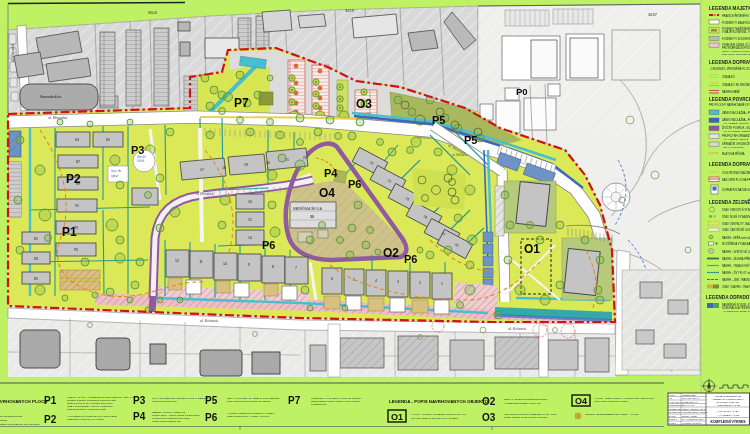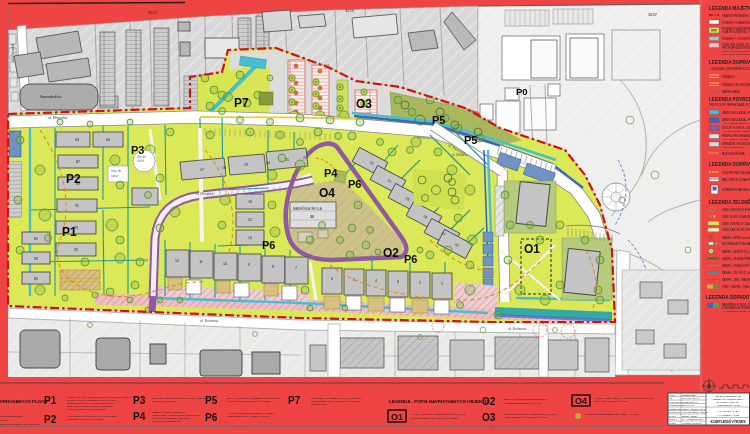--- a/index.html
+++ b/index.html
@@ -1,16 +1,16 @@
 <!DOCTYPE html>
 <html><head>
 <meta charset="utf-8">
 <style>
 html,body{margin:0;padding:0;background:#ffffff;}
-#page{position:relative;width:750px;height:434px;overflow:hidden;background:#ef4444;
+#page{position:relative;width:750px;height:434px;overflow:hidden;background:#bef264;
   font-family:"Liberation Sans", sans-serif;}
 svg{position:absolute;left:0;top:0;}
 </style>
 </head>
 <body>
 <div id="page">
 <svg width="750" height="434" viewBox="0 0 750 434">
 <defs>
   <pattern id="hatchW" patternUnits="userSpaceOnUse" width="9" height="9" patternTransform="rotate(45)">
     <rect width="9" height="9" fill="none"></rect>

